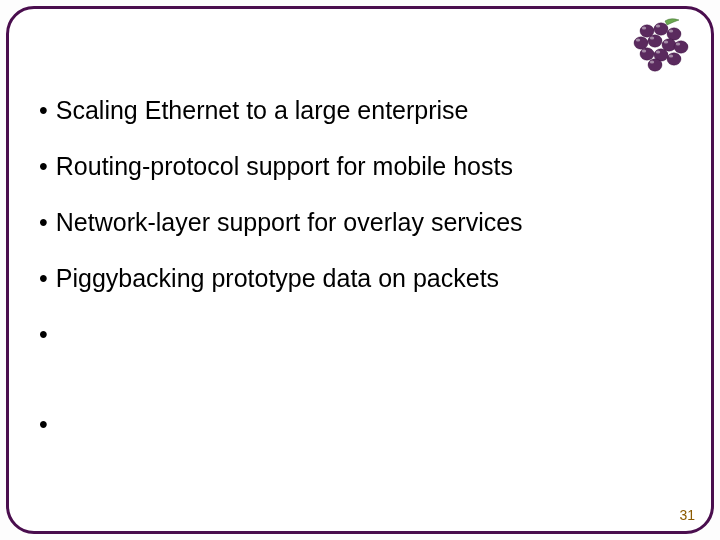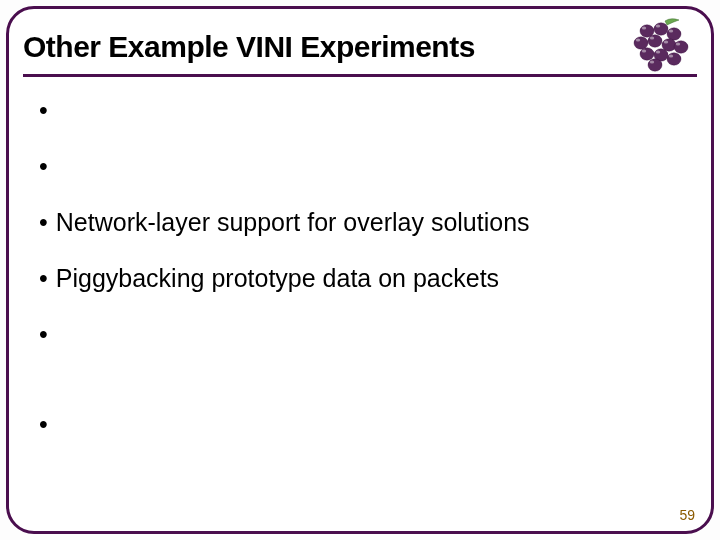--- a/index.html
+++ b/index.html
@@ -66,23 +66,20 @@
     bottom: 8px;
     font-size: 14px;
     color: #8b5a00;
   }
 </style>
 </head>
 <body>
 
 <div class="slide">
 
-  <div class="title-wrap">
-    <div class="title">Other Example VINI Experiments</div>
-  </div>
 
   <div class="logo">
     <svg viewBox="0 0 64 56" width="64" height="56">
       <g fill="#5a2a5e" stroke="#3a103e" stroke-width="0.4">
         <ellipse cx="20" cy="14" rx="7" ry="6.2"></ellipse>
         <ellipse cx="34" cy="12" rx="7" ry="6.2"></ellipse>
         <ellipse cx="47" cy="17" rx="7" ry="6.2"></ellipse>
         <ellipse cx="14" cy="26" rx="7" ry="6.2"></ellipse>
         <ellipse cx="28" cy="24" rx="7" ry="6.2"></ellipse>
         <ellipse cx="42" cy="28" rx="7" ry="6.2"></ellipse>
@@ -105,35 +102,37 @@
         <ellipse cx="44" cy="39" rx="2.2" ry="1.6"></ellipse>
         <ellipse cx="25" cy="45" rx="2.2" ry="1.6"></ellipse>
       </g>
       <path d="M38 4 Q44 0 52 3 Q46 5 40 8 Z" fill="#6aa84f" stroke="#3d6b2e" stroke-width="0.5"></path>
     </svg>
   </div>
 
   <div class="body">
     <div class="bullet">
       <span class="dot">•</span>
+      <span>Scaling Ethernet to a large enterprise</span>
     </div>
     <div class="bullet">
       <span class="dot">•</span>
+      <span>Routing-protocol support for mobile hosts</span>
     </div>
     <div class="bullet">
       <span class="dot">•</span>
-      <span>Network-layer support for overlay solutions</span>
+      <span>Network-layer support for overlay services</span>
     </div>
     <div class="bullet">
       <span class="dot">•</span>
       <span>Piggybacking prototype data on packets</span>
     </div>
     <div class="bullet">
       <span class="dot">•</span>
     </div>
     <div class="spacer"></div>
     <div class="bullet">
       <span class="dot">•</span>
     </div>
   </div>
 
-  <div class="page-num">59</div>
+  <div class="page-num">31</div>
 </div>
 
 </body></html>

